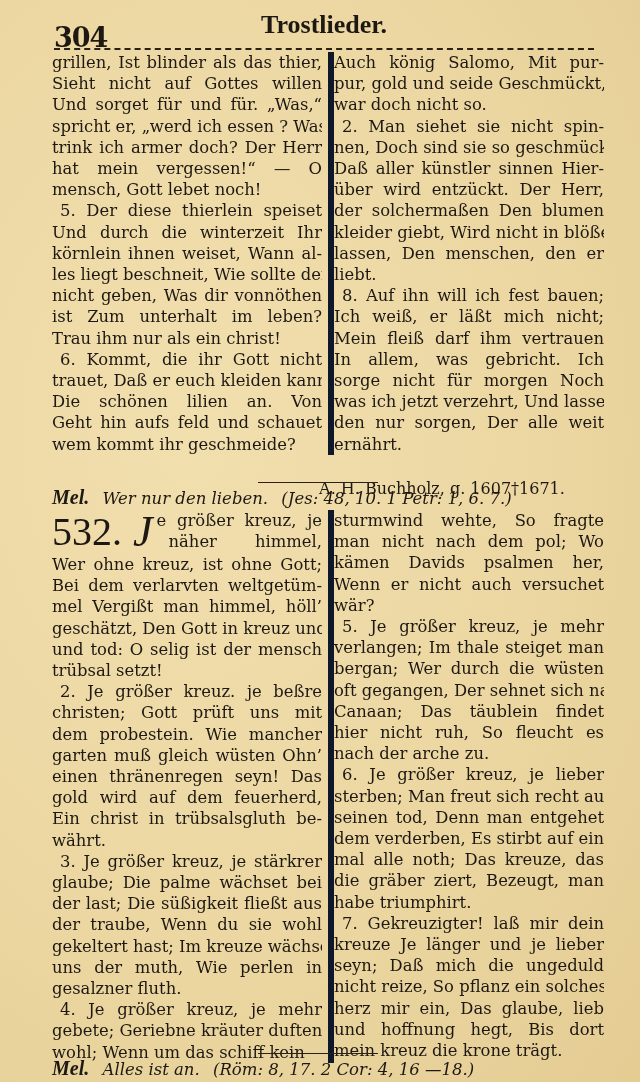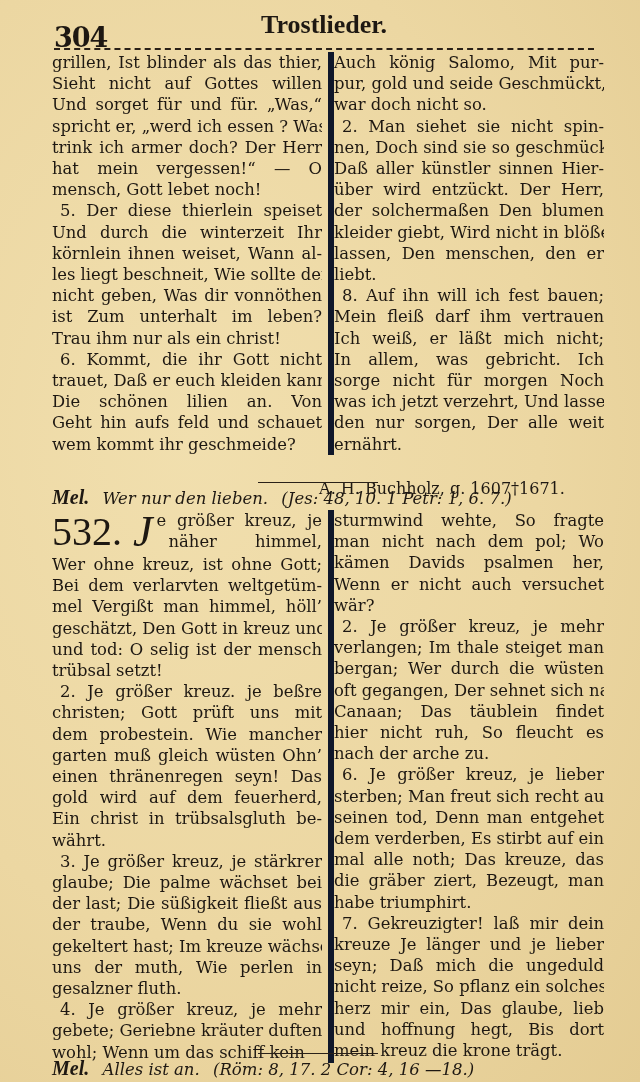--- a/index.html
+++ b/index.html
@@ -72,22 +72,22 @@
         <div class="line last">war doch nicht so.</div>
         <div class="line indent">2. Man siehet sie nicht spin-</div>
         <div class="line">nen, Doch sind sie so geschmückt,</div>
         <div class="line">Daß aller künstler sinnen Hier-</div>
         <div class="line">über wird entzückt. Der Herr,</div>
         <div class="line">der solchermaßen Den blumen</div>
         <div class="line">kleider giebt, Wird nicht in blöße</div>
         <div class="line">lassen, Den menschen, den er</div>
         <div class="line last">liebt.</div>
         <div class="line indent">8. Auf ihn will ich fest bauen;</div>
+        <div class="line">Ich weiß, er läßt mich nicht;</div>
         <div class="line">Mein fleiß darf ihm vertrauen</div>
-        <div class="line">Ich weiß, er läßt mich nicht;</div>
         <div class="line">In allem, was gebricht. Ich</div>
         <div class="line">sorge nicht für morgen Noch</div>
         <div class="line">was ich jetzt verzehrt, Und lasse</div>
         <div class="line">den nur sorgen, Der alle weit</div>
         <div class="line last">ernährt.</div>
       </div>
   </div>
   <div class="attr" style="position:absolute; top:455px; right:0; width:300px;">A. H. Buchholz, g. 1607†1671.</div>
 
   <div class="short-rule" style="left:206px; width:120px; top:482px;"></div>
@@ -132,21 +132,21 @@
           <div class="line">gebete; Geriebne kräuter duften</div>
           <div class="line last">wohl; Wenn um das schiff kein</div>
         </div>
     </div>
     <div class="col col-right" id="h532-right">
         <div class="line">sturmwind wehte, So fragte</div>
         <div class="line">man nicht nach dem pol; Wo</div>
         <div class="line">kämen Davids psalmen her,</div>
         <div class="line">Wenn er nicht auch versuchet</div>
         <div class="line last">wär?</div>
-        <div class="line indent">2. Je größer kreuz, je mehr</div>
+        <div class="line indent">5. Je größer kreuz, je mehr</div>
         <div class="line">verlangen; Im thale steiget man</div>
         <div class="line">bergan; Wer durch die wüsten</div>
         <div class="line">oft gegangen, Der sehnet sich nach</div>
         <div class="line">Canaan; Das täublein findet</div>
         <div class="line">hier nicht ruh, So fleucht es</div>
         <div class="line last">nach der arche zu.</div>
         <div class="line indent">6. Je größer kreuz, je lieber</div>
         <div class="line">sterben; Man freut sich recht auf</div>
         <div class="line">seinen tod, Denn man entgehet</div>
         <div class="line">dem verderben, Es stirbt auf ein-</div>

